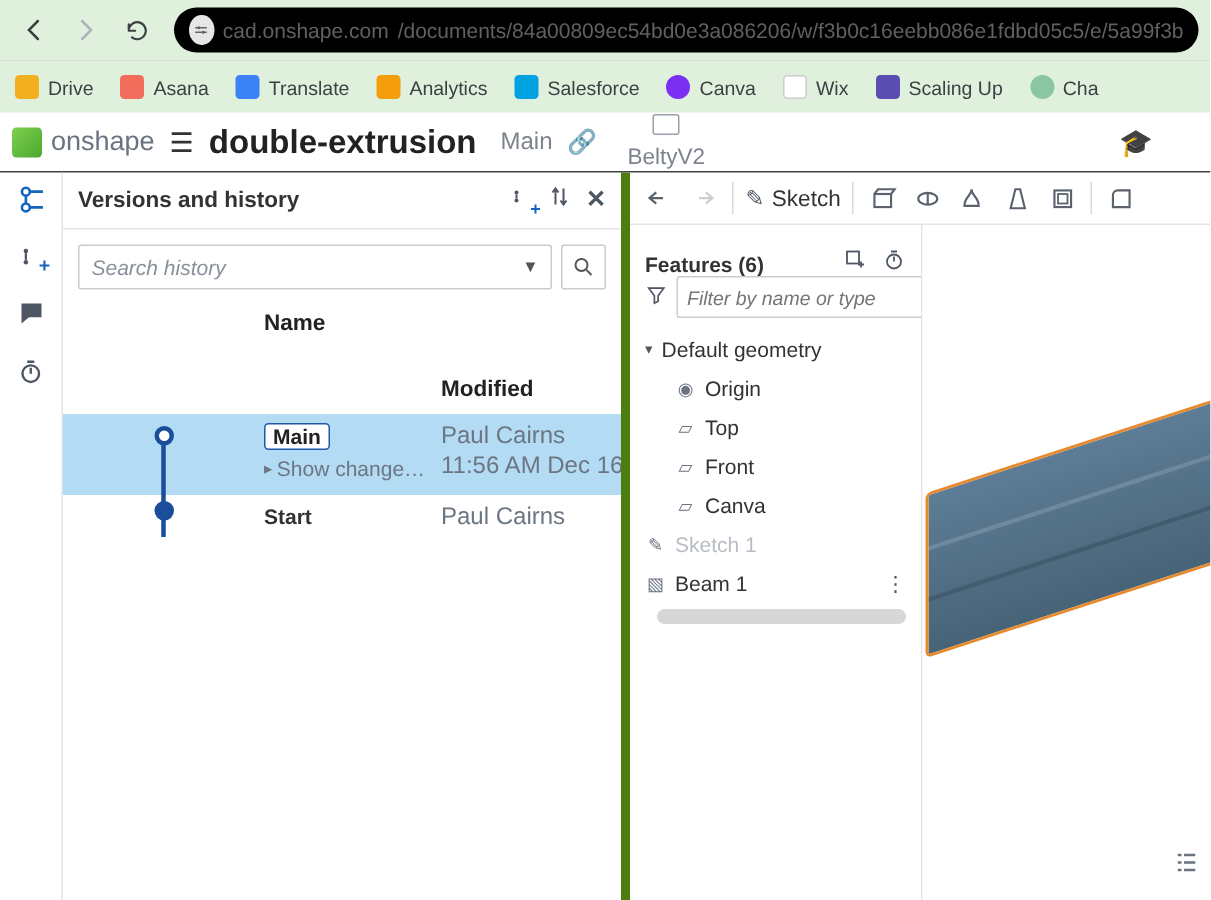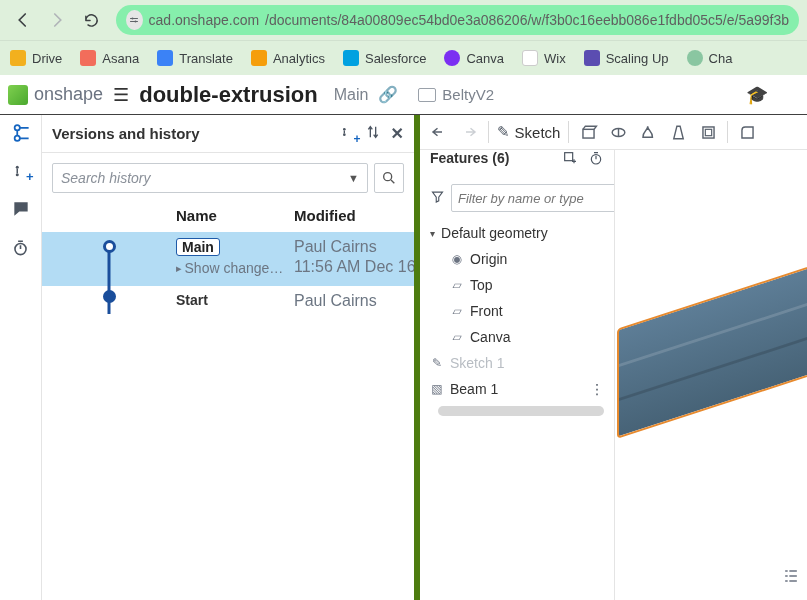--- a/index.html
+++ b/index.html
@@ -2,58 +2,58 @@
 <html><head>
 <meta charset="utf-8">
 <style>
   * { box-sizing: border-box; margin: 0; padding: 0; font-family: -apple-system, BlinkMacSystemFont, "Segoe UI", Arial, sans-serif; }
   body { width: 807px; height: 600px; overflow: hidden; background: #fff; }
 
   
   .browser-toolbar { height: 41px; background: #dff0dc; display:flex; align-items:center; padding: 0 8px; gap:4px; border-bottom: 1px solid rgba(0,0,0,0.06); }
   .nav-btn { width:30px; height:30px; display:flex; align-items:center; justify-content:center; border-radius:50%; color:#3c4043; }
   .nav-btn.disabled { color:#b0b4b8; }
-  .addr-bar { flex:1; height:30px; background:#86efac; border-radius:15px; display:flex; align-items:center; padding:0 10px; margin-left:6px; color:#202124; font-size:14px; gap:6px; overflow:hidden; white-space:nowrap; }
+  .addr-bar { flex:1; height:30px; background:#000000; border-radius:15px; display:flex; align-items:center; padding:0 10px; margin-left:6px; color:#202124; font-size:14px; gap:6px; overflow:hidden; white-space:nowrap; }
   .addr-icon { width:20px;height:20px;border-radius:50%;background:#e6e6e6;display:flex;align-items:center;justify-content:center;font-size:11px;color:#5f6368; }
   .addr-host { color:#606060; }
   .addr-path { color:#606060; }
 
   .bookmarks { height:34px; background:#dff0dc; display:flex; align-items:center; padding:0 10px; gap:18px; font-size:13px; color:#3c4043; }
   .bookmark { display:flex; align-items:center; gap:6px; }
   .fav { width:16px;height:16px;border-radius:3px; display:inline-block; }
 
   
   .app-header { height:40px; display:flex; align-items:center; padding:0 8px; gap:10px; border-bottom:1px solid #404040; }
   .onshape-logo { display:flex; align-items:center; gap:6px; color:#6b7381; font-size:18px; font-weight:500;}
   .cube { width:20px;height:20px; background:linear-gradient(135deg,#7fd04f,#4aa82e); border-radius:3px; }
   .hamburger { font-size:18px; color:#333; }
   .doc-name { font-size:22px; font-weight:700; color:#222; }
   .tab-label { color:#7c838d; font-size:16px; margin-left:6px;}
-  .crumb { display:flex; align-items:center; color:#7c838d; font-size:15px; gap:6px; margin-left:10px;}
+  .crumb { display:flex; align-items:center; color:#7c838d; font-size:15px; gap:6px; margin-left:10px;flex-direction:column;}
   .folder-ico { width:18px;height:14px; border:1.5px solid #9aa1aa; border-radius:2px; display:inline-block;}
   .grad { color:#1a73e8; font-size:18px; margin-left:auto; margin-right:30px;}
 
   
   .main { display:flex; height:485px; }
   .leftbar { width:42px; border-right:1px solid #e4e4e4; display:flex; flex-direction:column; align-items:center; padding-top:6px; gap:14px; color:#4d5662;}
   .leftbar .ic { width:24px;height:24px;display:flex;align-items:center;justify-content:center; font-size:16px;}
   .leftbar .ic.active { color:#1565c0; border-left:3px solid transparent;}
 
   .versions { width:378px; border-right:6px solid #4d7c0f; display:flex; flex-direction:column;}
   .versions-header { height:38px; display:flex; align-items:center; padding:0 10px; font-weight:700; color:#333; border-bottom:1px solid #e4e4e4; font-size:15px;}
   .vh-actions { margin-left:auto; display:flex; gap:10px; color:#4d5662; font-size:16px;}
   .search-row { padding:10px; display:flex; gap:6px;justify-content:flex-end; }
   .search-box { flex:1; height:30px; border:1px solid #c7ccd1; border-radius:2px; display:flex; align-items:center; padding:0 8px; color:#8a9099; font-style:italic; font-size:14px;}
   .search-box .caret { margin-left:auto; font-style:normal; color:#555; font-size:11px;}
   .sq-btn { width:30px;height:30px;border:1px solid #c7ccd1;border-radius:2px;display:flex;align-items:center;justify-content:center;color:#555; }
 
   .col-headers { display:flex; padding:4px 0 8px 0; font-weight:700; color:#222; font-size:15px;}
   .col-graph { width:134px; }
   .col-name { width:118px; padding-left:0;}
-  .col-mod { flex:1; }
+  .col-mod { flex:1;margin-top:44px; }
 
   .ver-row { display:flex; font-size:14px; color:#333; }
   .ver-row.sel { background:#b3dcf4; }
   .graphcell { width:134px; display:flex; justify-content:center; position:relative;}
   .graphline { position:absolute; width:3px; background:#1a4e9b; left:50%; transform:translateX(-50%); top:16px; bottom:-28px;}
   .gnode { width:13px;height:13px;border-radius:50%;border:3px solid #1a4e9b; background:#fff; margin-top:8px; z-index:1;}
   .gnode.filled { background:#1a4e9b; margin-top:4px;}
   .namecell { width:118px; padding-top:6px;}
   .main-chip { display:inline-block; border:1.5px solid #1e5aa8; border-radius:3px; padding:0 5px; font-weight:700; color:#222; background:#fff; font-size:14px;}
   .show-changes { color:#6c7683; font-size:14px; margin-top:4px; display:flex; align-items:center; gap:3px;}
@@ -62,21 +62,21 @@
 
   
   .right { flex:1; display:flex; flex-direction:column; position:relative;}
   .toolbar { height:38px; border-bottom:1px solid #e4e4e4; display:flex; align-items:center; padding:0 8px; gap:8px; color:#4d5662;}
   .tb-ic { width:22px; display:flex; align-items:center; justify-content:center; font-size:17px;}
   .sep { width:1px; height:22px; background:#d9d9d9; }
   .sketch-btn { display:flex; align-items:center; gap:5px; color:#333; font-size:15px;}
   .sketch-btn .pen { color:#4d5662; }
 
   .feat-panel { width:195px; border-right:1px solid #e4e4e4; height:100%; overflow:hidden; position:relative;}
-  .feat-header { height:34px; display:flex; align-items:flex-start; padding:0 10px; font-weight:700; color:#333; font-size:14px; gap:6px;}
+  .feat-header { height:34px; display:flex; align-items:flex-end; padding:0 10px; font-weight:700; color:#333; font-size:14px; gap:6px;}
   .feat-header .acts { margin-left:auto; display:flex; gap:10px; color:#4d5662;}
   .filter-row { padding:0 10px 6px 10px; display:flex; gap:6px; align-items:center;}
   .funnel { color:#4d5662; font-size:14px;}
   .filter-input { flex:1; height:28px; border:1px solid #c7ccd1; border-radius:2px; padding:0 6px; font-size:13px; font-style:italic; color:#8a9099;}
   .tree { padding:2px 0 0 8px; font-size:14px; color:#333;}
   .tree-row { display:flex; align-items:center; height:26px; gap:6px; padding-left:2px;}
   .tree-row.sub { padding-left:22px;}
   .tree-row.dim { color:#b8bdc3;}
   .caret-dn { font-size:10px; color:#555;}
   .mini-ico { width:14px;height:14px;display:inline-flex;align-items:center;justify-content:center;color:#6b7381;font-size:12px;}

